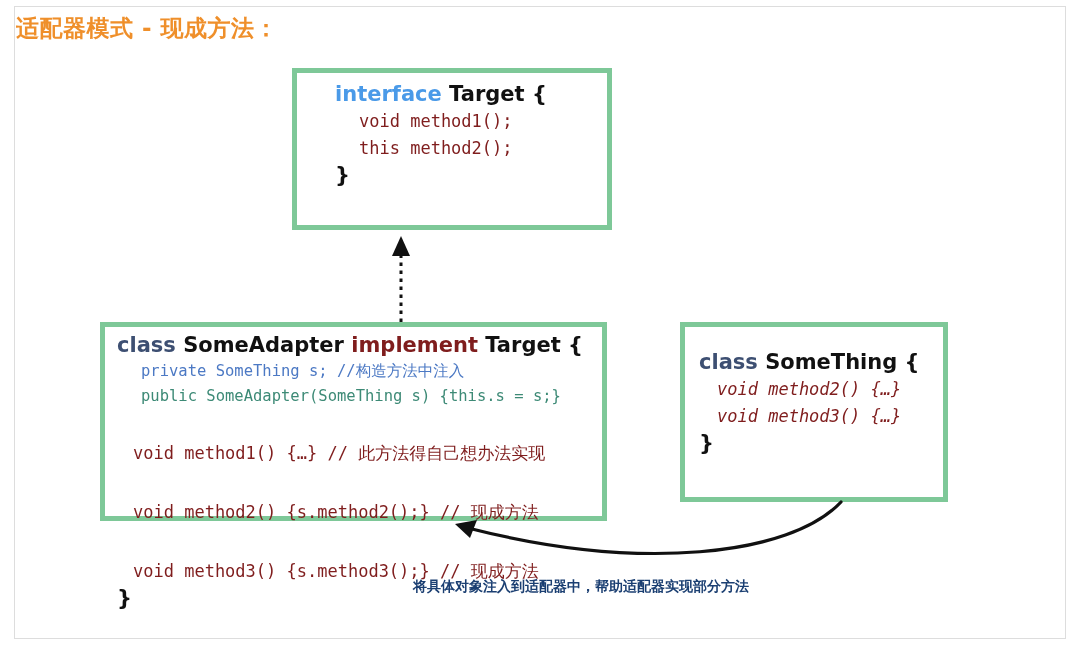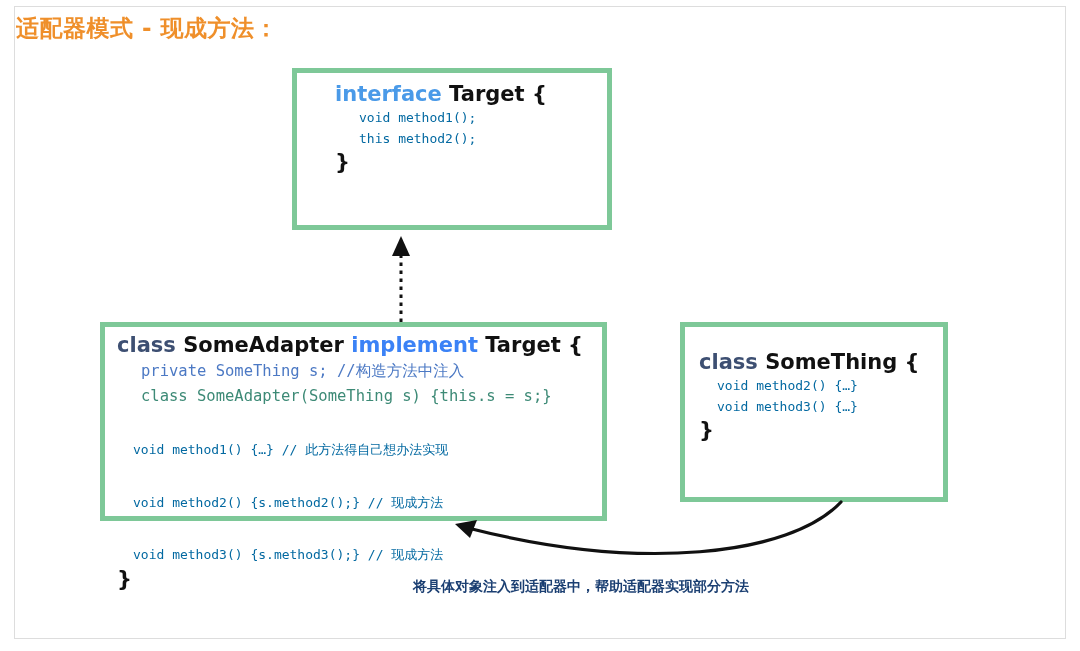--- a/index.html
+++ b/index.html
@@ -54,27 +54,27 @@
   }
   .hdr {
     font-size: 21px;
     font-weight: bold;
     white-space: nowrap;
     font-family: "DejaVu Sans", "Liberation Sans", sans-serif;
     line-height: 1.3;
   }
   .kw-interface { color: #4a9ae8; }
   .kw-class     { color: #3d4f72; }
-  .kw-implement { color: #3b82f6; }
+  .kw-implement { color: #7f1d1d; }
   .ident        { color: #111111; }
 
   .mline {
     font-family: "DejaVu Sans Mono", "Liberation Mono", monospace;
-    font-size: 13px;
-    color: #0369a1;
+    font-size: 17px;
+    color: #7f1d1d;
     white-space: nowrap;
     line-height: 1.58;
   }
   .mline.blue  { color: #4c79c4; font-size: 15.5px; }
   .mline.teal  { color: #3d8a76; font-size: 15.5px; }
   .brace {
     font-family: "DejaVu Sans", "Liberation Sans", sans-serif;
     font-size: 21px;
     font-weight: bold;
     color: #111111;
@@ -92,21 +92,21 @@
     left: 100px; top: 322px; width: 507px; height: 199px;
   }
   #box-adapter .box-inner { padding-left: 12px; padding-top: 5px; }
   #box-adapter .mline.blue, #box-adapter .mline.teal { padding-left: 24px; }
   #box-adapter .mline.plain { padding-left: 16px; margin-top: 32px; }
 
   #box-something {
     left: 680px; top: 322px; width: 268px; height: 180px;
   }
   #box-something .box-inner { padding-left: 14px; padding-top: 22px; }
-  #box-something .mline { padding-left: 18px; }
+  #box-something .mline { padding-left: 18px; font-style: italic; }
 
   
   #arrows {
     position: absolute;
     left: 0; top: 0;
     width: 1080px; height: 651px;
     pointer-events: none;
   }
 
   
@@ -136,21 +136,21 @@
       <div class="mline">void method1();</div>
       <div class="mline">this method2();</div>
       <div class="brace">}</div>
     </div>
   </div>
 
   <div class="code-box" id="box-adapter">
     <div class="box-inner">
       <div class="hdr"><span class="kw-class">class</span> <span class="ident">SomeAdapter</span> <span class="kw-implement">implement</span> <span class="ident">Target {</span></div>
       <div class="mline blue">private SomeThing s; //构造方法中注入</div>
-      <div class="mline teal">class SomeAdapter(SomeThing s) {this.s = s;}</div>
+      <div class="mline teal">public SomeAdapter(SomeThing s) {this.s = s;}</div>
       <div class="mline plain">void method1() {…} // 此方法得自己想办法实现</div>
       <div class="mline plain">void method2() {s.method2();} // 现成方法</div>
       <div class="mline plain">void method3() {s.method3();} // 现成方法</div>
       <div class="brace">}</div>
     </div>
   </div>
 
   <div class="code-box" id="box-something">
     <div class="box-inner">
       <div class="hdr"><span class="kw-class">class</span> <span class="ident">SomeThing {</span></div>

